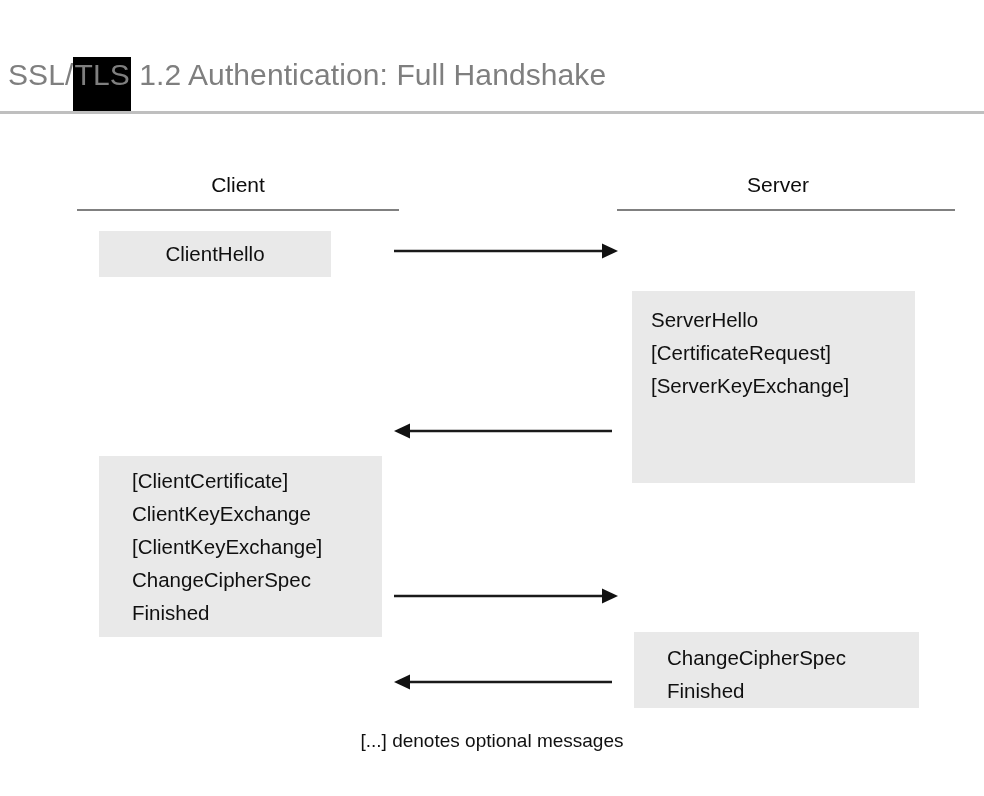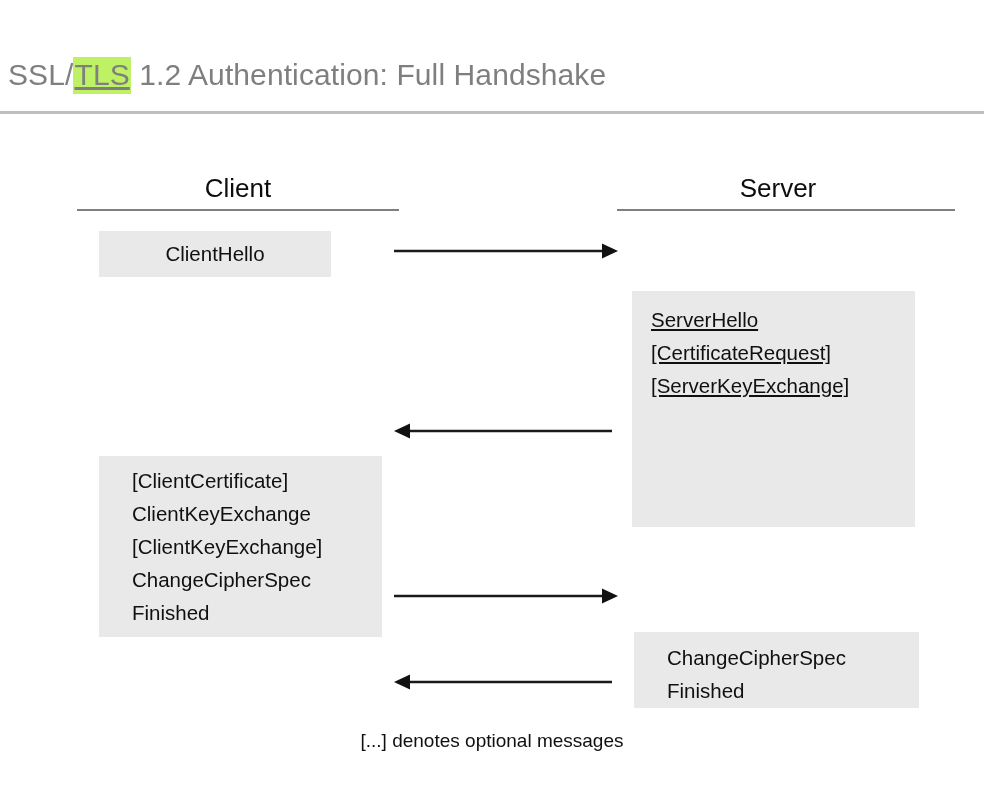--- a/index.html
+++ b/index.html
@@ -25,37 +25,36 @@
     position: absolute;
     left: 8px;
     top: 58px;
     font-size: 30px;
     font-weight: 400;
     color: #7f7f7f;
     letter-spacing: 0.1px;
     white-space: nowrap;
   }
   .slide-title .hl {
-    background: #bef264;
-    padding: 1px 1px 3px 1px;
-    text-decoration: underline;
+    background: #000000;
+    padding: 1px 1px 20px 1px;
   }
   .title-rule {
     position: absolute;
     left: 0px;
     top: 111px;
     width: 984px;
     height: 3px;
     background: #bfbfbf;
   }
 
   
   .col-head {
     position: absolute;
-    font-size: 26px;
+    font-size: 21px;
     font-weight: 400;
     color: #0d0d0d;
     text-align: center;
     white-space: nowrap;
   }
   #client-head { left: 77px;  top: 173px; width: 322px; }
   #server-head { left: 617px; top: 173px; width: 322px; }
 
   .head-rule {
     position: absolute;
@@ -84,24 +83,23 @@
     top: 231px;
     width: 232px;
     height: 46px;
     padding: 6px 0 0 0;
     text-align: center;
   }
   #box-serverflight {
     left: 632px;
     top: 291px;
     width: 283px;
-    height: 236px;
+    height: 192px;
     padding: 12px 0 0 19px;
     text-align: left;
-    text-decoration: underline;
   }
   #box-clientflight {
     left: 99px;
     top: 456px;
     width: 283px;
     height: 181px;
     padding: 8px 0 0 33px;
     text-align: left;
   }
   #box-serverfinish {

